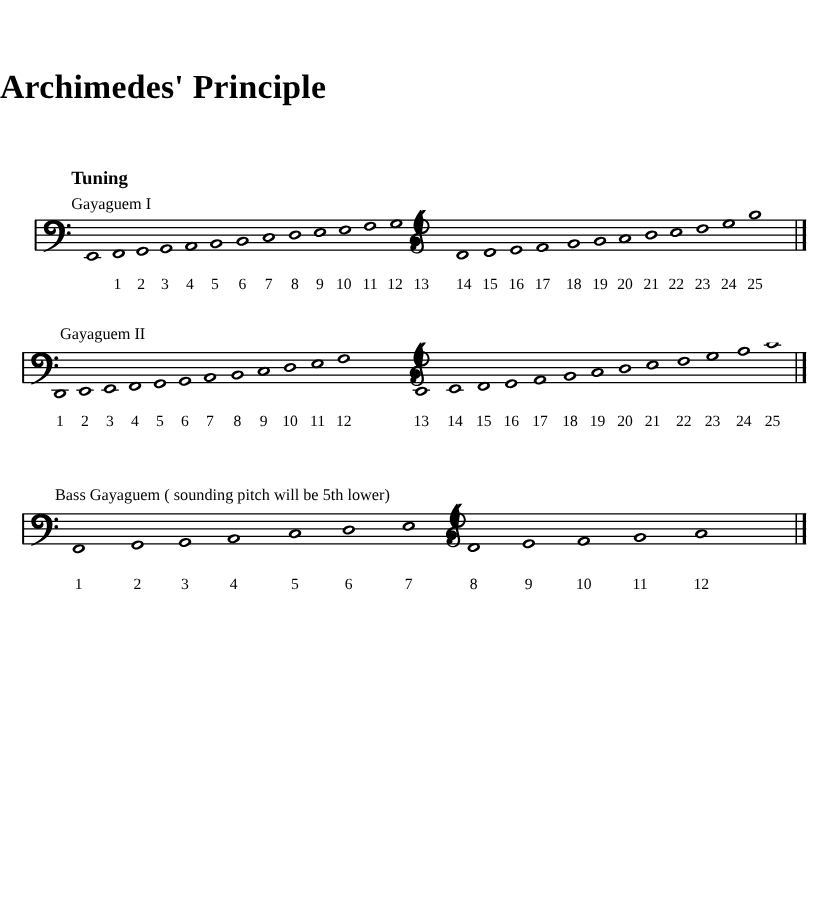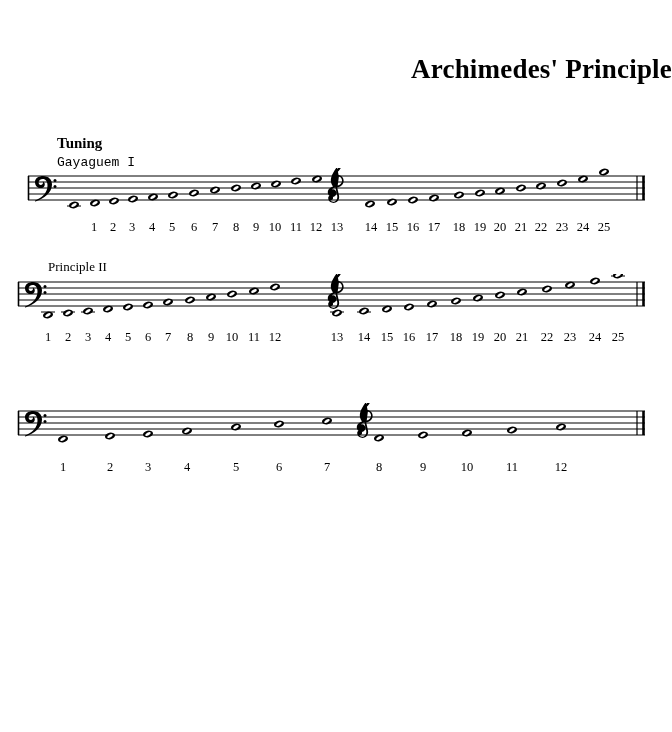--- a/index.html
+++ b/index.html
@@ -20,21 +20,21 @@
     left: 0; top: 0;
     width: 672px;
     height: 732px;
     background: #fff;
   }
   .title {
     position: absolute;
     top: 54px;
     left: 0;
     width: 672px;
-    text-align: right;
+    text-align: left;
     font-family: "Liberation Serif", serif;
     font-weight: bold;
     font-size: 27px;
     letter-spacing: 0.2px;
   }
   .subtitle {
     position: absolute;
     top: 87px;
     left: 0;
     width: 672px;
@@ -75,21 +75,21 @@
   .nohit { pointer-events: none; }
 </style>
 </head>
 <body>
 
 <div class="page">
 
   <div class="title">Archimedes' Principle</div>
   <div class="section-heading" style="left:57px; top:135px;">Tuning</div>
 
-  <div class="staff-label" style="left:57px; top:155px;font-family:Liberation Mono, monospace;">Gayaguem I</div>
+  <div class="staff-label" style="left:57px; top:155px;">Gayaguem I</div>
 
   <div class="system" style="top:168px; height:50px;">
     <svg width="672" height="50" viewBox="0 0 672 50" class="nohit">
 
       <g stroke="#000" stroke-width="1">
         <line x1="28" y1="8" x2="645" y2="8"></line>
         <line x1="28" y1="14" x2="645" y2="14"></line>
         <line x1="28" y1="20" x2="645" y2="20"></line>
         <line x1="28" y1="26" x2="645" y2="26"></line>
         <line x1="28" y1="32" x2="645" y2="32"></line>
@@ -190,21 +190,21 @@
     <span style="left:459px">18</span>
     <span style="left:480px">19</span>
     <span style="left:500px">20</span>
     <span style="left:521px">21</span>
     <span style="left:541px">22</span>
     <span style="left:562px">23</span>
     <span style="left:583px">24</span>
     <span style="left:604px">25</span>
   </div>
 
-  <div class="staff-label" style="left:48px; top:259px;">Principle II</div>
+  <div class="staff-label" style="left:48px; top:259px;">Gayaguem II</div>
 
   <div class="system" style="top:274px; height:50px;">
     <svg width="672" height="50" viewBox="0 0 672 50" class="nohit">
       <g stroke="#000" stroke-width="1">
         <line x1="18" y1="8" x2="645" y2="8"></line>
         <line x1="18" y1="14" x2="645" y2="14"></line>
         <line x1="18" y1="20" x2="645" y2="20"></line>
         <line x1="18" y1="26" x2="645" y2="26"></line>
         <line x1="18" y1="32" x2="645" y2="32"></line>
       </g>
@@ -305,20 +305,21 @@
     <span style="left:456px">18</span>
     <span style="left:478px">19</span>
     <span style="left:500px">20</span>
     <span style="left:522px">21</span>
     <span style="left:547px">22</span>
     <span style="left:570px">23</span>
     <span style="left:595px">24</span>
     <span style="left:618px">25</span>
   </div>
 
+  <div class="staff-label" style="left:44px; top:388px;">Bass Gayaguem ( sounding pitch will be 5th lower)</div>
 
   <div class="system" style="top:403px; height:50px;">
     <svg width="672" height="50" viewBox="0 0 672 50" class="nohit">
       <g stroke="#000" stroke-width="1">
         <line x1="18" y1="8" x2="645" y2="8"></line>
         <line x1="18" y1="14" x2="645" y2="14"></line>
         <line x1="18" y1="20" x2="645" y2="20"></line>
         <line x1="18" y1="26" x2="645" y2="26"></line>
         <line x1="18" y1="32" x2="645" y2="32"></line>
       </g>

